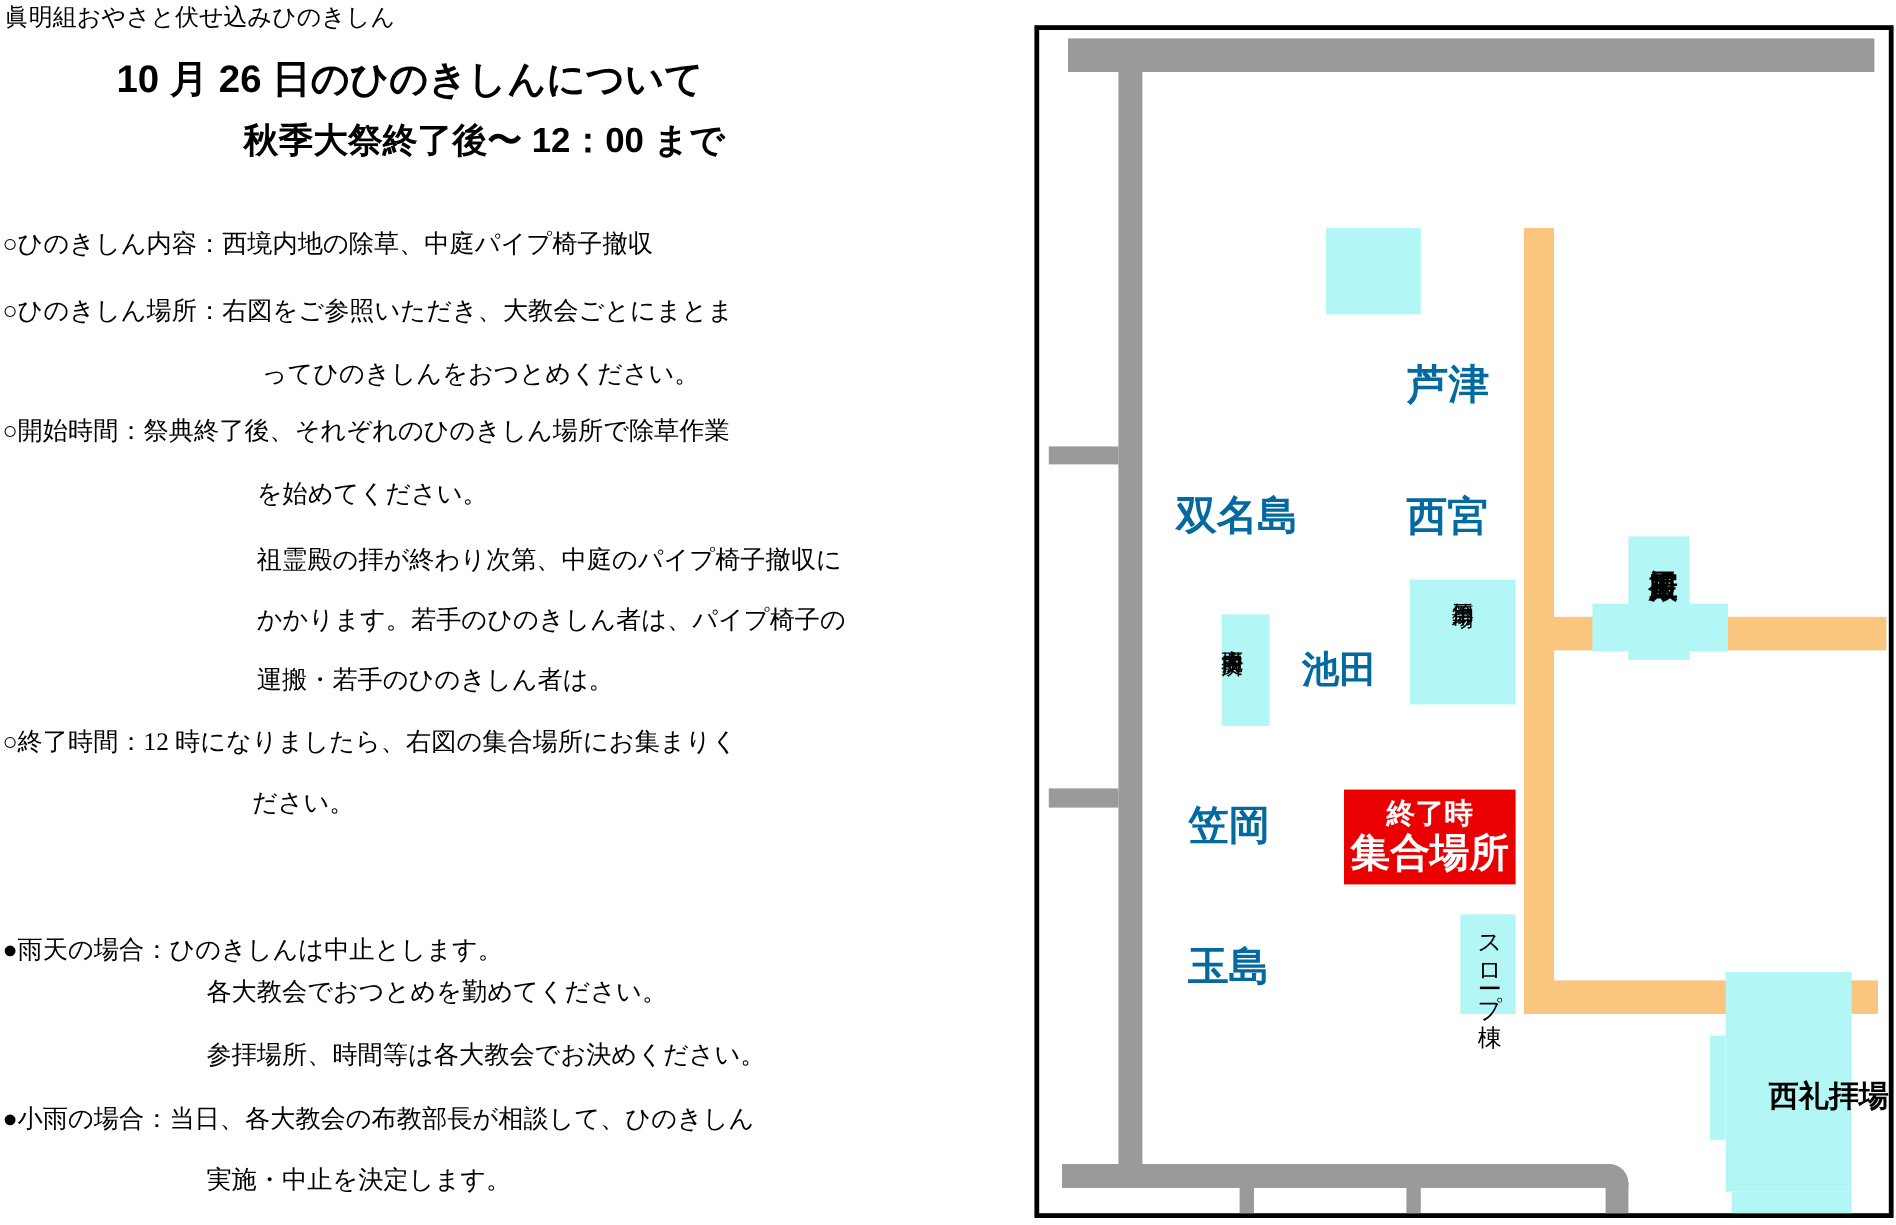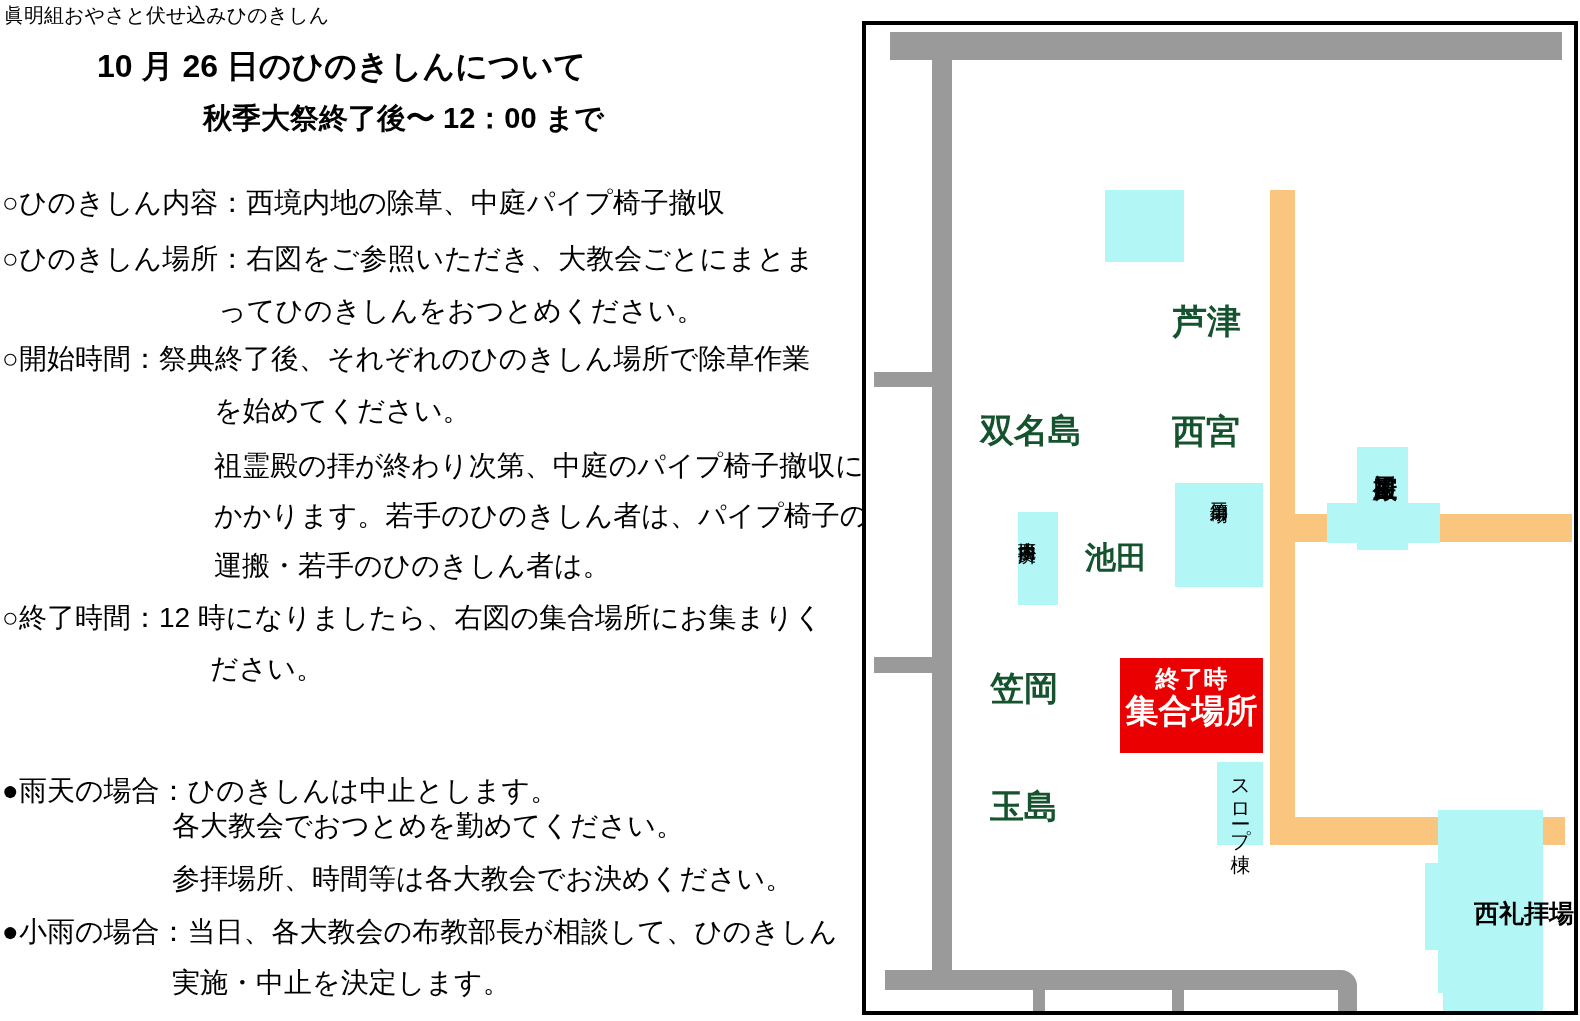--- a/index.html
+++ b/index.html
@@ -5,21 +5,21 @@
   html,body{margin:0;padding:0;background:#fff;}
   .page{
     position:relative;width:1580px;height:1021px;background:#ffffff;overflow:hidden;
     font-family:"Liberation Sans","DejaVu Sans",sans-serif;color:#000;
   }
   
   .doc{position:absolute;left:0;top:0;width:860px;height:910px;}
   .doc-header{position:absolute;left:4px;top:3px;font-size:20px;line-height:24px;}
   .doc-title{position:absolute;left:97px;top:44px;font-size:32px;font-weight:bold;line-height:44px;}
   .doc-subtitle{position:absolute;left:203px;top:101px;font-size:29px;font-weight:bold;line-height:34px;}
-  .bline{position:absolute;font-size:28px;line-height:28px;white-space:nowrap;}
+  .bline{position:absolute;font-size:21px;line-height:28px;white-space:nowrap;font-family:Liberation Serif, serif;}
   
   .map{
     position:absolute;left:862px;top:21px;width:716px;height:994px;
     border:4px solid #000;background:#fff;box-sizing:border-box;
   }
   .map *{position:absolute;box-sizing:border-box;}
   .gray{background:#9a9a9a;}
   .orange{background:#f9c57f;}
   .cyan{background:#b3f6f6;}
   
@@ -46,29 +46,29 @@
   .c-nishi-wing{left:559px;top:838px;width:13px;height:87px;}
   .c-nishi-bot{left:577px;top:968px;width:100px;height:18px;}
   
   .vtext{writing-mode:vertical-rl;text-orientation:upright;color:#000;white-space:nowrap;}
   .t-kenai{left:150px;top:502px;height:64px;font-size:18px;line-height:21px;letter-spacing:1px;}
   .t-daisan{left:341px;top:463px;font-size:18px;letter-spacing:1px;}
   .t-sorei{left:503px;top:430px;font-size:24px;font-weight:bold;letter-spacing:2px;}
   .t-slope{left:362px;top:741px;font-size:20px;letter-spacing:1px;}
   .t-nishi{left:584px;top:872px;font-size:25px;font-weight:bold;white-space:nowrap;margin-left:24px;}
   
-  .rlabel{color:#14532d;font-weight:bold;font-size:34px;line-height:36px;white-space:nowrap;}
+  .rlabel{color:#0369a1;font-weight:bold;font-size:34px;line-height:36px;white-space:nowrap;}
   .r-ashizu{left:307px;top:278px;}
   .r-funameshima{left:114px;top:387px;}
   .r-nishinomiya{left:306px;top:388px;}
   .r-ikeda{left:219px;top:515px;font-size:31px;}
   .r-kasaoka{left:124px;top:645px;}
   .r-tamashima{left:124px;top:763px;}
   
-  .meetbox{left:254px;top:633px;width:143px;height:95px;background:#ea0000;color:#fff;text-align:center;}
+  .meetbox{left:254px;top:633px;width:143px;height:79px;background:#ea0000;color:#fff;text-align:center;}
   .meetbox .l1{position:static;display:block;font-size:24px;font-weight:bold;line-height:28px;margin-top:7px;}
   .meetbox .l2{position:static;display:block;font-size:33px;font-weight:bold;line-height:36px;}
 </style>
 </head>
 <body>
 
 <div class="page">
 
   <div class="doc">
     <div class="doc-header">眞明組おやさと伏せ込みひのきしん</div>

